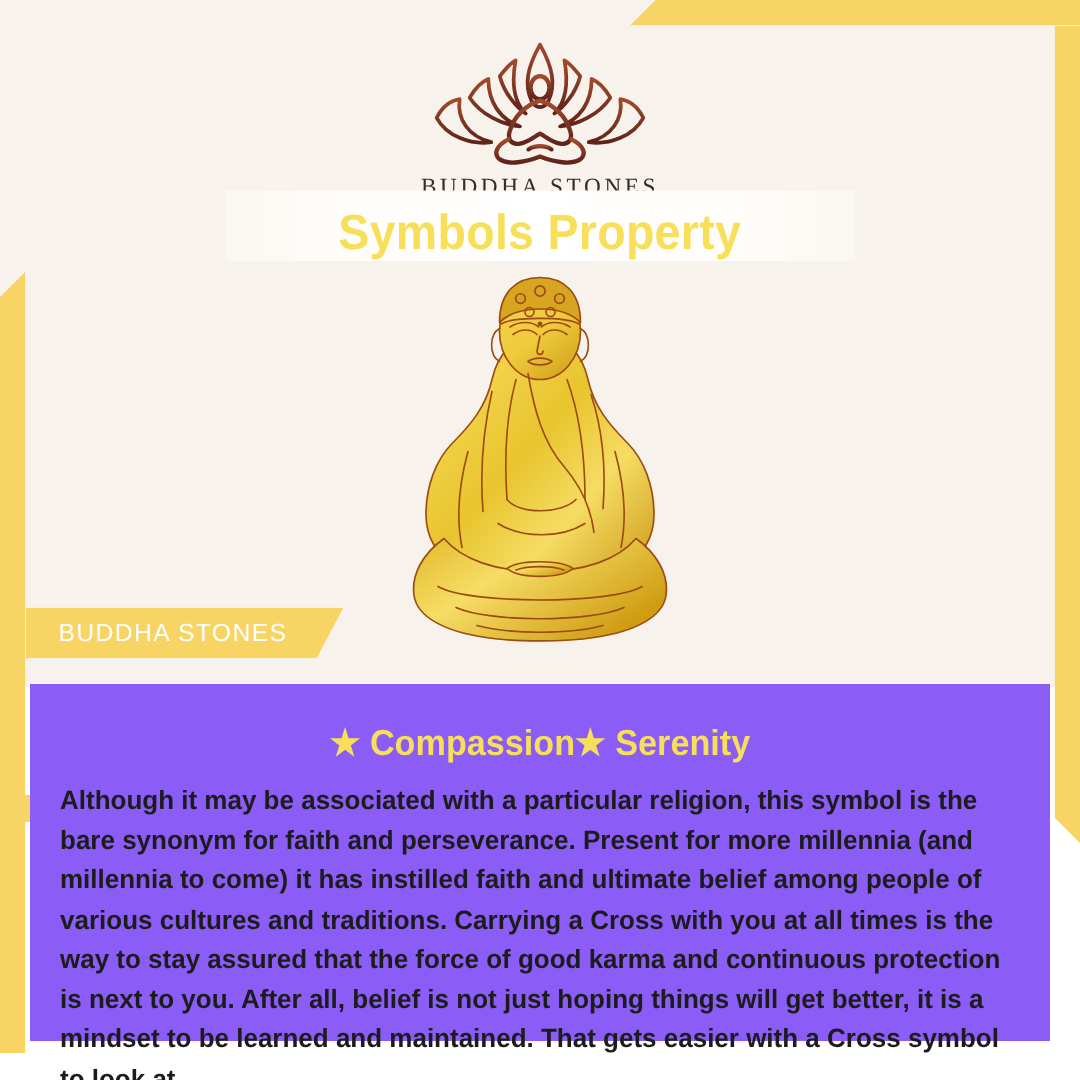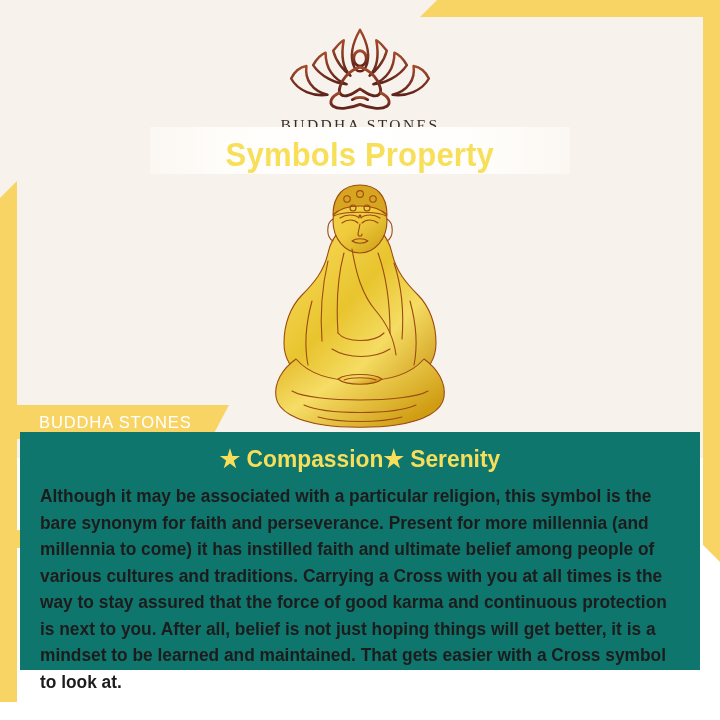--- a/index.html
+++ b/index.html
@@ -104,23 +104,23 @@
     color:#FFFFFF;
     font-size:16.5px;
     letter-spacing:.9px;
     font-weight:400;
     white-space:nowrap;
   }
 
   
   .card{
     position:absolute;
-    left:20px; top:432px; width:680px; height:238px;
-    background:#0f766e;
-    padding:4px 20px;
+    left:20px; top:456px; width:680px; height:238px;
+    background:#8b5cf6;
+    padding:16px 20px;
   }
   .subtitle{
     margin-top:9px;
     text-align:center;
     font-family:"Liberation Sans Narrow","Liberation Sans",sans-serif;
     font-weight:700;
     font-size:24px;
     color:#F7DF5A;
     letter-spacing:0px;
     white-space:nowrap;

